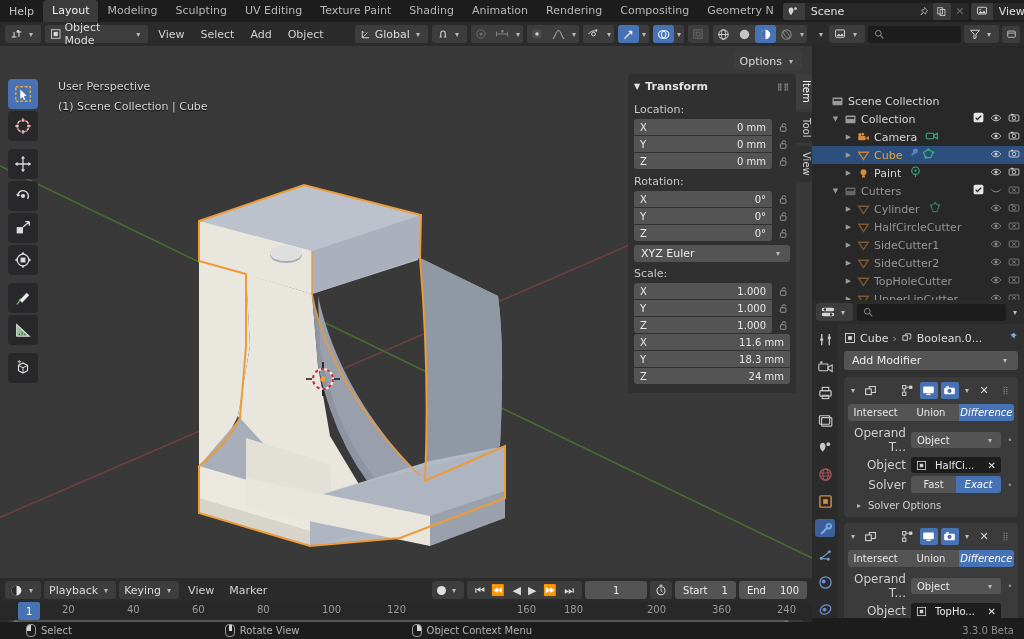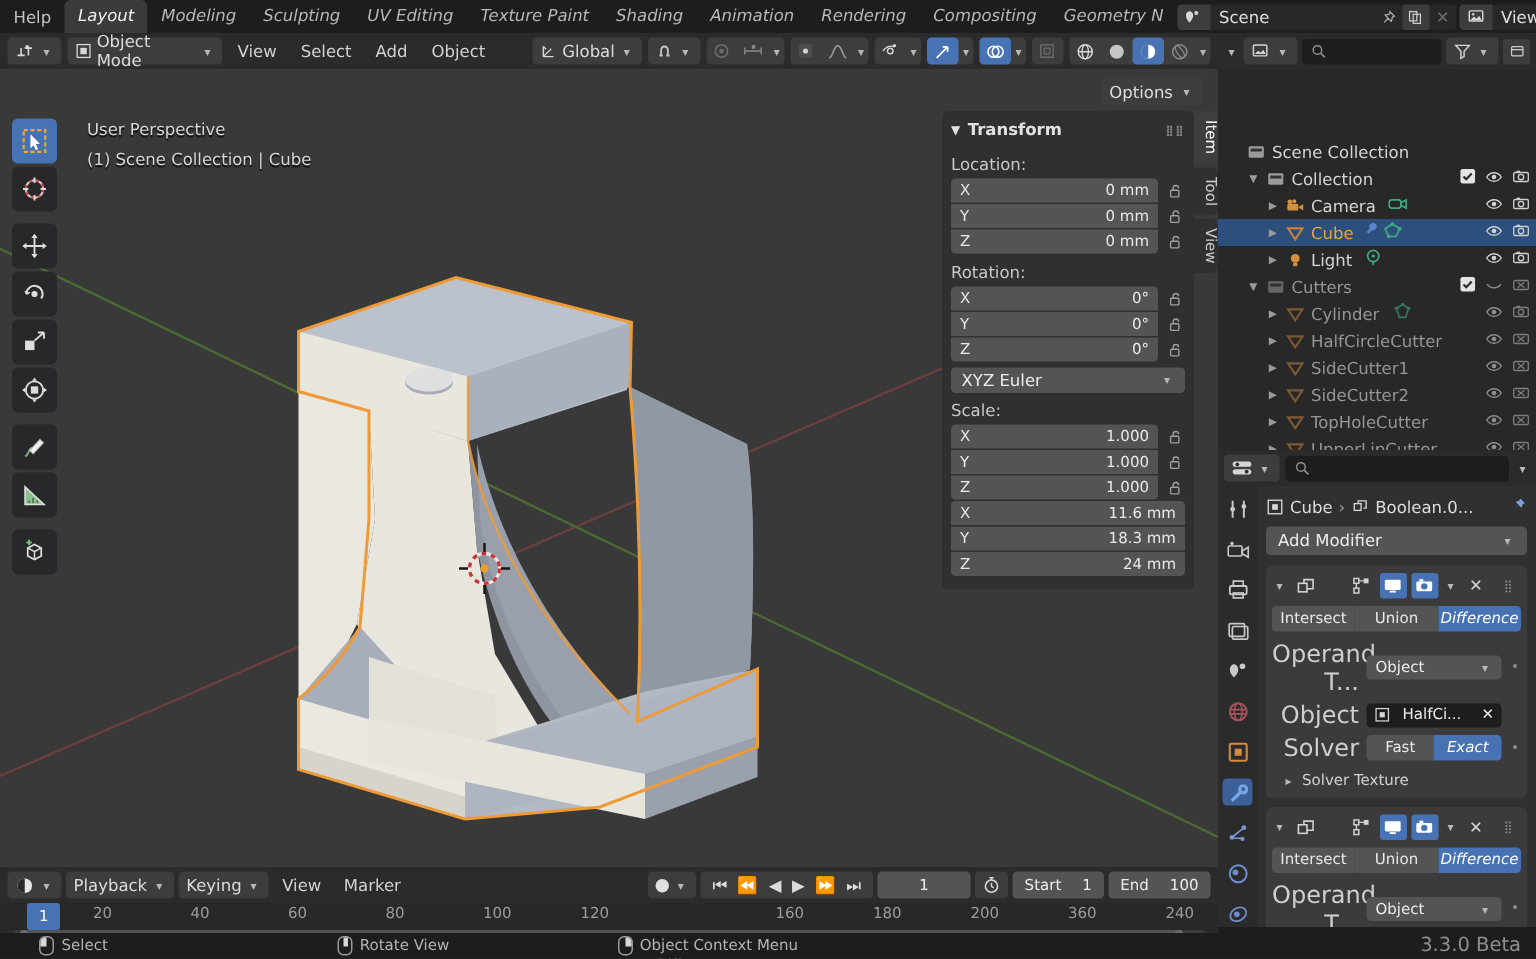--- a/index.html
+++ b/index.html
@@ -12,21 +12,21 @@
     overflow: hidden;
   }
   #app { position: relative; width: 976px; height: 639px; }
 
   
   .topbar {
     position: absolute; left: 0; top: 0; width: 1024px; height: 22px;
     background: #1d1d1d; display: flex; align-items: stretch;
   }
   .tb-menu { display: flex; align-items: center; padding: 0 9px; color: #c3c3c3; font-size: 11px; }
-  .tb-tabs { display: flex; align-items: flex-start; font-style: italic; }
+  .tb-tabs { display: flex; align-items: flex-start; }
   .tb-tab {
     padding: 0 9px; height: 22px; line-height: 22px; color: #b7b7b7;
     font-size: 11px; border-radius: 4px 4px 0 0; white-space: nowrap;
   }
   .tb-tab.active { background: #3b3b3b; color: #f1f1f1; }
   .tb-right { margin-left: auto; display: flex; align-items: center; gap: 2px; padding-right: 2px; }
   .sel-widget { display: flex; align-items: center; height: 17px; background: #282828; border-radius: 3px; }
   .sel-ic { display: flex; align-items: center; justify-content: center; width: 22px; height: 17px; background: #3d3d3d; border-radius: 3px 0 0 3px; }
   .sel-txt { padding: 0 8px 0 6px; font-size: 11px; color: #e0e0e0; min-width: 110px; line-height: 17px; }
   .mini-btn { width: 18px; height: 17px; display: flex; align-items: center; justify-content: center; background: #3d3d3d; border-radius: 2px; color: #c9c9c9; }
@@ -112,31 +112,31 @@
   .mod-card { background: #3b3b3b; border-radius: 4px; padding: 4px; margin-bottom: 6px; }
   .mod-top { display: flex; align-items: center; gap: 3px; height: 18px; }
   .mod-ic { width: 18px; height: 17px; display: flex; align-items: center; justify-content: center; color: #d4d4d4; border-radius: 2px; }
   .mod-ic.on { background: #4772b3; color: #fff; }
   .mod-seg { display: flex; margin: 5px 0 5px; }
   .seg { flex: 1; height: 17px; background: #545454; display: flex; align-items: center; justify-content: center; font-size: 10px; color: #e8e8e8; }
   .seg:first-child { border-radius: 3px 0 0 3px; }
   .seg:last-child { border-radius: 0 3px 3px 0; font-style: italic; }
   .seg.on { background: #4772b3; color: #fff; }
   .mrow { display: flex; align-items: center; gap: 5px; margin-bottom: 3px; }
-  .mlab { width: 58px; text-align: right; font-size: 16px; color: #cfcfcf; }
+  .mlab { width: 58px; text-align: right; font-size: 12px; color: #cfcfcf; }
   .mval { flex: 1; height: 16px; background: #545454; border-radius: 3px; display: flex; align-items: center; justify-content: space-between; padding: 0 6px; font-size: 10px; color: #ececec; }
   .mval2 { flex: 1; height: 16px; background: #1d1d1d; border-radius: 3px; display: flex; align-items: center; gap: 8px; padding: 0 5px; font-size: 10px; color: #ececec; }
   .mdot { width: 8px; font-size: 9px; color: #8e8e8e; text-align: center; }
   .msolver { display: flex; flex: 1; }
   .msub { display: flex; align-items: center; gap: 4px; font-size: 10px; color: #d0d0d0; padding: 4px 0 2px 6px; }
 
   
   .status { position: absolute; left: 0; top: 622px; width: 1024px; height: 17px; background: #1d1d1d; display: flex; align-items: center; }
   .st-item { display: flex; align-items: center; gap: 5px; font-size: 10px; color: #b4b4b4; }
-  .st-version { margin-left: auto; padding-right: 10px; font-size: 13px; color: #8f8f8f; }
+  .st-version { margin-left: auto; padding-right: 10px; font-size: 10px; color: #8f8f8f; }
   .mouse-ic { width: 10px; height: 13px; border: 1px solid #9a9a9a; border-radius: 4px; position: relative; }
   .mouse-ic.l::before { content: ''; position: absolute; left: 0; top: 0; width: 4px; height: 6px; background: #d8d8d8; border-radius: 3px 0 0 0; }
   .mouse-ic.m::before { content: ''; position: absolute; left: 3.5px; top: 0; width: 3px; height: 6px; background: #d8d8d8; }
   .mouse-ic.r::before { content: ''; position: absolute; right: 0; top: 0; width: 4px; height: 6px; background: #d8d8d8; border-radius: 0 3px 0 0; }
 </style>
 </head>
 <body>
 
 <div id="app">
 
@@ -685,21 +685,21 @@
     <div class="tl-ruler" id="tl-ruler">
       <div class="tl-play">1</div>
     <div class="tl-tick" style="left: 62px;">20</div>
         <div class="tl-tick" style="left: 127px;">40</div>
         <div class="tl-tick" style="left: 192px;">60</div>
         <div class="tl-tick" style="left: 257px;">80</div>
         <div class="tl-tick" style="left: 322px;">100</div>
         <div class="tl-tick" style="left: 387px;">120</div>
         <div class="tl-tick" style="left: 436px; margin-top: 28px;">140</div>
         <div class="tl-tick" style="left: 517px;">160</div>
-        <div class="tl-tick" style="left: 582px;">180</div>
+        <div class="tl-tick" style="left: 564px;">180</div>
         <div class="tl-tick" style="left: 647px;">200</div>
         <div class="tl-tick" style="left: 712px;">360</div>
         <div class="tl-tick" style="left: 777px;">240</div>
       </div>
     <svg class="tl-scroll" width="796" height="6">
       <rect x="0" y="0" width="796" height="6" rx="3" fill="#3a3a3a"></rect>
       <rect x="8" y="0" width="770" height="6" rx="3" fill="#545454"></rect>
       <circle cx="8" cy="3" r="3" fill="#6b6b6b"></circle>
         <circle cx="778" cy="3" r="3" fill="#6b6b6b"></circle>
     </svg>
@@ -826,21 +826,21 @@
           </span>
         </div>
         <div class="ol-row" style="padding-left: 30px;">
           <span class="ol-tri">▶</span>
           <span class="ol-ic">
             <svg width="13" height="13" viewBox="0 0 16 16">
               <circle cx="8" cy="6.5" r="3.6" fill="#d68f3d"></circle>
               <rect x="6.2" y="10" width="3.6" height="3" rx="0.8" fill="#d68f3d"></rect>
             </svg>
           </span>
-          <span class="ol-name">Light</span>
+          <span class="ol-name">Paint</span>
           <span style="margin-left: 8px;"><svg width="13" height="13" viewBox="0 0 16 16">
               <circle cx="8" cy="7" r="4.6" fill="none" stroke="#3fa882" stroke-width="1.4"></circle>
               <circle cx="8" cy="7" r="1.4" fill="#3fa882"></circle>
               <path d="M8 11.6v3" stroke="#3fa882" stroke-width="1.4"></path>
             </svg></span>
           <span class="ol-right">
             <span><svg width="12" height="12" viewBox="0 0 16 16">
                 <path d="M1.5 8S4 4.2 8 4.2 14.5 8 14.5 8 12 11.8 8 11.8 1.5 8 1.5 8z" fill="none" stroke="#d2d2d2" stroke-width="1.2"></path>
                 <circle cx="8" cy="8" r="2.1" fill="#d2d2d2"></circle>
               </svg></span>
@@ -1180,21 +1180,21 @@
             <div class="mrow">
               <span class="mlab">Solver</span>
               <span class="msolver">
                 <span class="seg">Fast</span>
                 <span class="seg on">Exact</span>
               </span>
               <span class="mdot">•</span>
             </div>
             <div class="msub">
               <span class="chev">▸</span>
-              <span>Solver Texture</span>
+              <span>Solver Options</span>
             </div>
           </div>
           <div class="mod-card">
             <div class="mod-top">
               <span class="chev">▾</span>
               <span class="mod-ic">
                 <svg width="13" height="13" viewBox="0 0 16 16">
                   <rect x="2" y="6" width="7" height="7" fill="none" stroke="#d4d4d4" stroke-width="1.3"></rect>
                   <path d="M6.5 6V3h7.5v7.5H9" fill="none" stroke="#d4d4d4" stroke-width="1.3"></path>
                 </svg>

